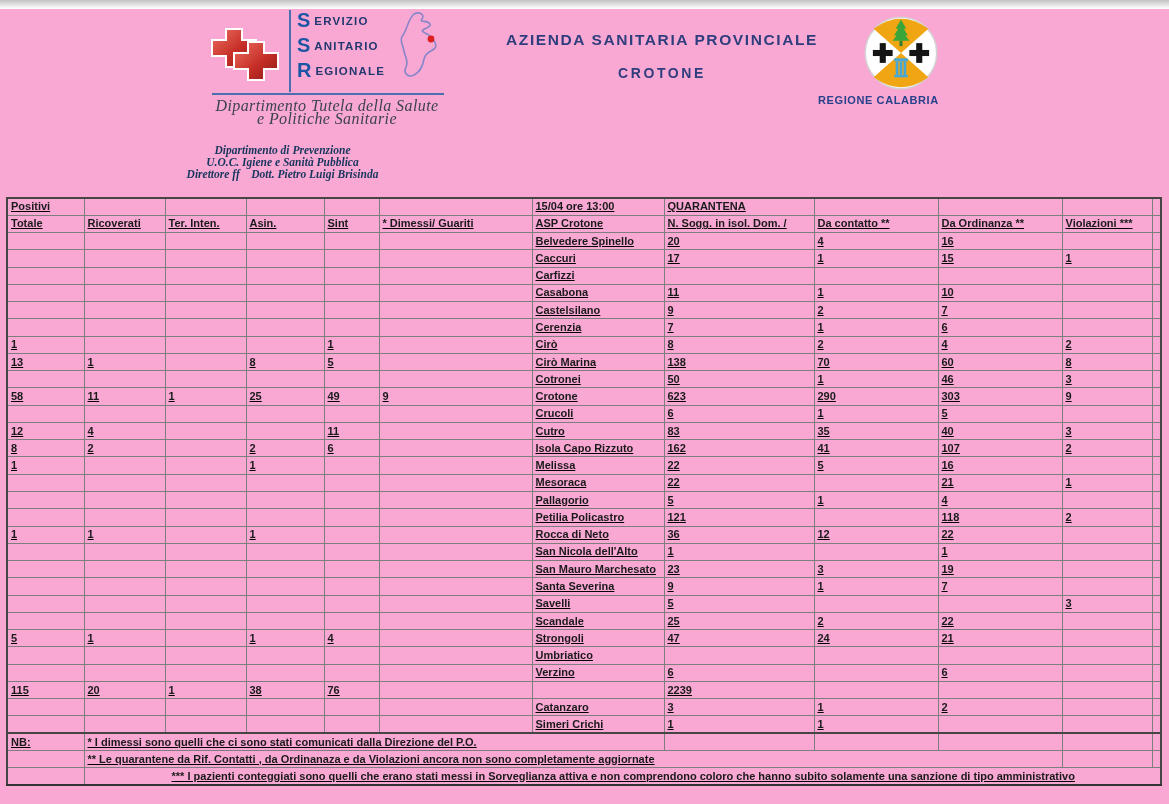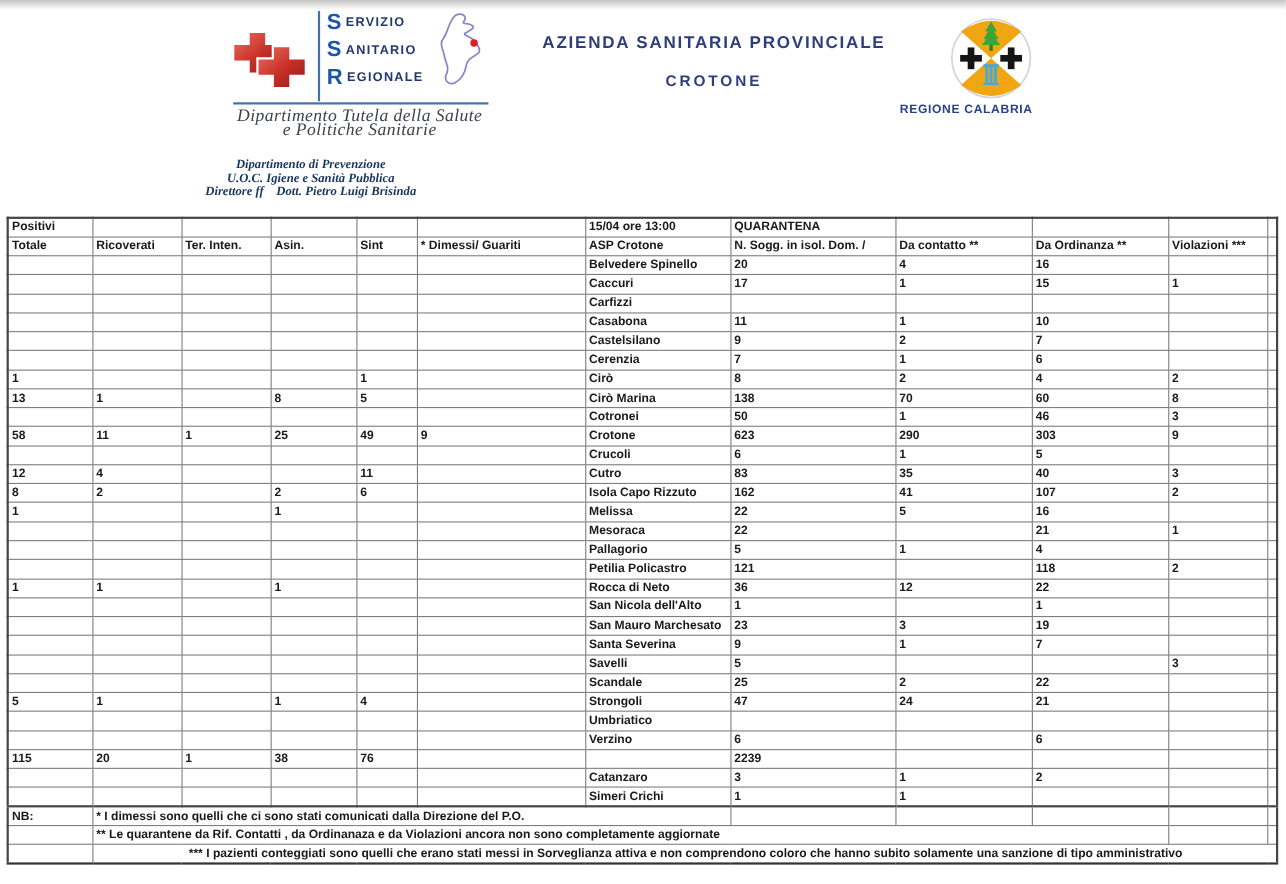--- a/index.html
+++ b/index.html
@@ -1,18 +1,18 @@
 <!DOCTYPE html>
 <html><head>
 <meta charset="utf-8">
 <style>
   * { margin:0; padding:0; box-sizing:border-box; }
   html,body { background:#e9e9e9; }
   .page {
-    position:relative; width:1169px; height:804px; background:#ffffff;
+    position:relative; width:1169px; height:804px; background:#f9a8d4;
     font-family:"Liberation Sans", sans-serif; overflow:hidden;
   }
   .top-fade {
     position:absolute; top:0; left:0; width:100%; height:9px;
     background:linear-gradient(#c3c3c3,#eeeeee 70%,#ffffff);
   }
 
   
   .red-cross { position:absolute; left:208px; top:25px; }
   .logo-vline { position:absolute; left:289px; top:10px; width:2px; height:82px; background:#4a6fae; }
@@ -20,40 +20,40 @@
   .ssr-line { height:25px; white-space:nowrap; }
   .ssr-line .init { font-size:20px; font-weight:bold; color:#1d55a5; margin-right:4px; vertical-align:-2px; }
   .ssr-line .rest { font-size:11.5px; font-weight:bold; color:#22386e; letter-spacing:1.2px; }
   .calabria-outline { position:absolute; left:394px; top:11px; }
   .logo-underline { position:absolute; left:212px; top:93px; width:232px; height:2px; background:#4a6fae; }
   .ssr-caption {
     position:absolute; left:192px; top:99px; width:270px; text-align:center;
     font-family:"Liberation Serif", serif; font-style:italic; font-size:16px;
     color:#3c434c; line-height:13px; letter-spacing:0.4px;
   }
-  .asp-title { position:absolute; left:449px; top:31px; width:400px; text-align:center; color:#2e3e7d; }
+  .asp-title { position:absolute; left:462px; top:31px; width:400px; text-align:center; color:#2e3e7d; }
   .asp-title .t1 { font-size:15.5px; font-weight:bold; letter-spacing:1.6px; }
   .asp-title .t2 { margin-top:16px; font-size:14px; font-weight:bold; letter-spacing:2.6px; }
   .rc-logo { position:absolute; left:818px; top:15px; width:165px; }
   .rc-logo svg { display:block; margin:0 auto; }
   .rc-label { margin-top:3px; font-size:11px; font-weight:600; letter-spacing:0.6px; color:#27418b; white-space:nowrap; }
   .dept {
     position:absolute; left:160px; top:145px; width:245px; text-align:center;
     font-family:"Liberation Serif", serif; font-style:italic; font-weight:bold;
     font-size:11.5px; color:#17365d; line-height:11.5px;
   }
   .dept div { margin-bottom:0.5px;text-align:center; }
 
   
   table.asp-table {
     position:absolute; left:6px; top:197px; width:1154px;
     table-layout:fixed; border-collapse:collapse;
     border:2px solid #454545;
   }
-  table.asp-table tr { height:17.28px; }
+  table.asp-table tr { height:17.28px;text-decoration:underline; }
   table.asp-table td {
     border:1px solid #7e7e7e;
     font-size:11px; font-weight:bold; color:#1a1a1a;
     line-height:11px; padding:0 1px 0 3px;
     overflow:hidden; white-space:nowrap; vertical-align:middle;
   }
   tbody.notes tr:first-child td { border-top:2px solid #454545; }
   tbody.notes tr:last-child td { border-bottom:2px solid #333333;text-align:center; }
 </style>
 </head>

